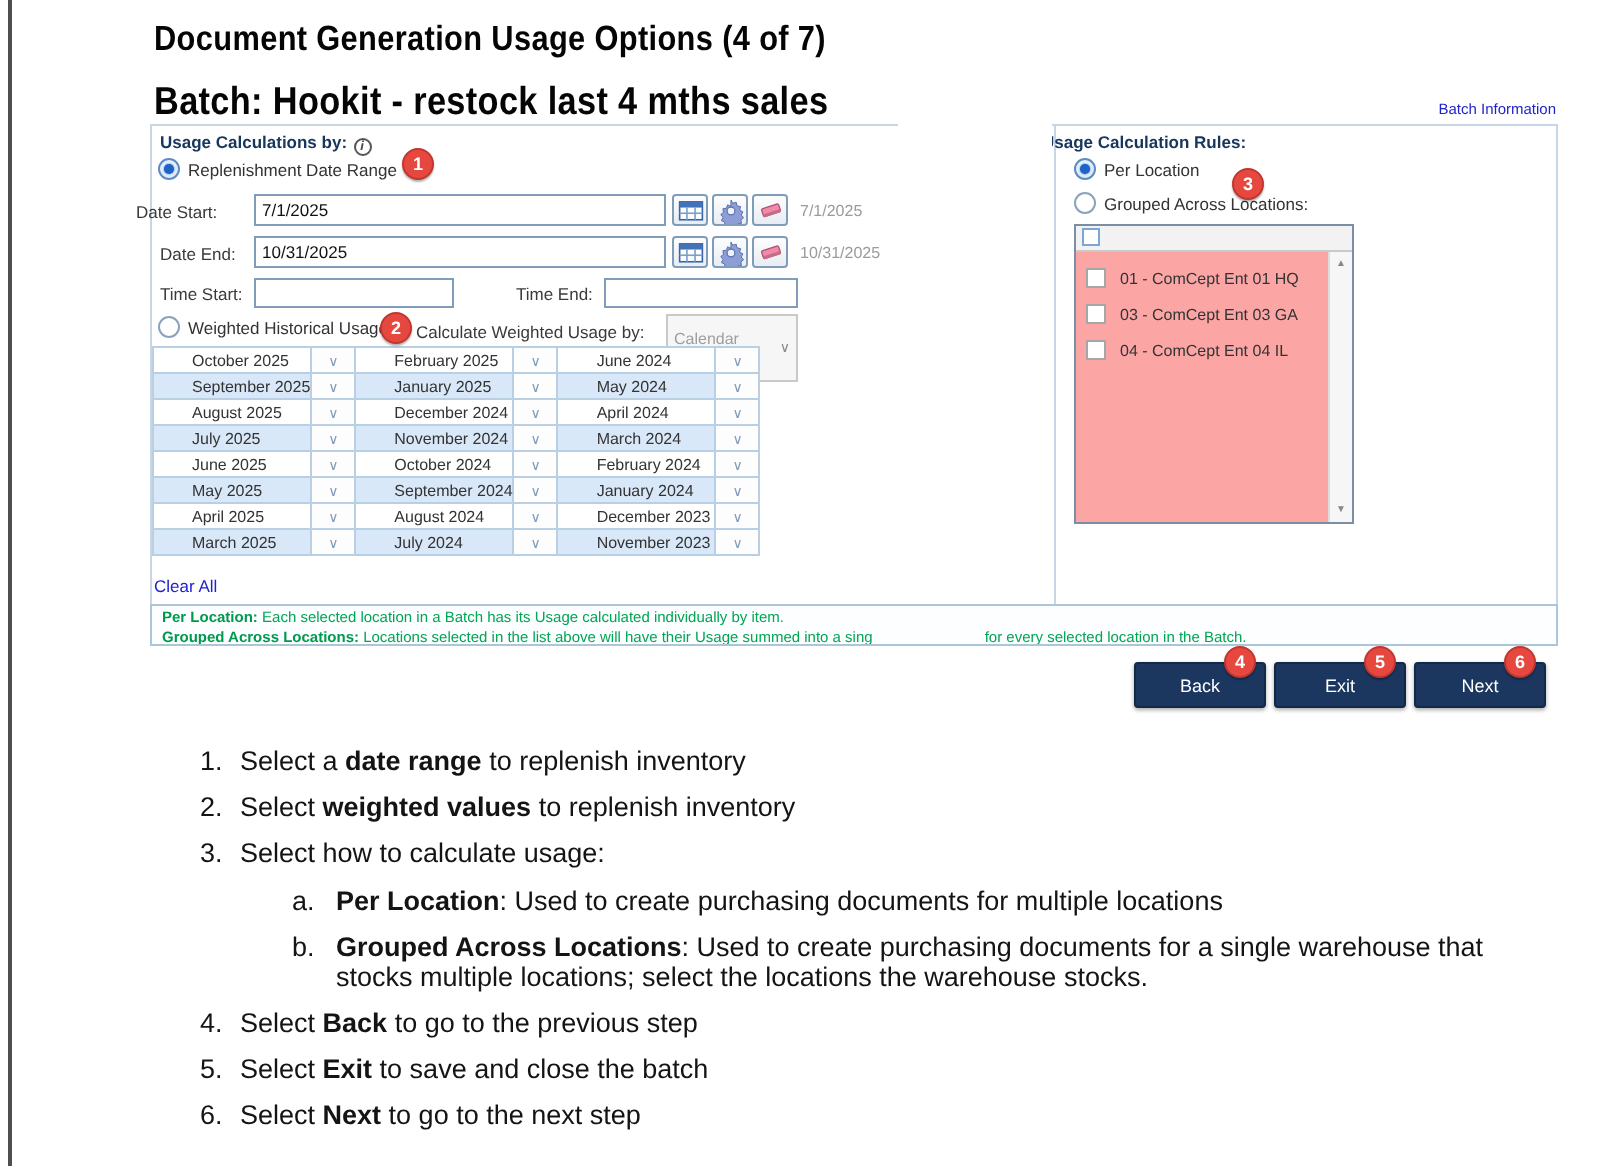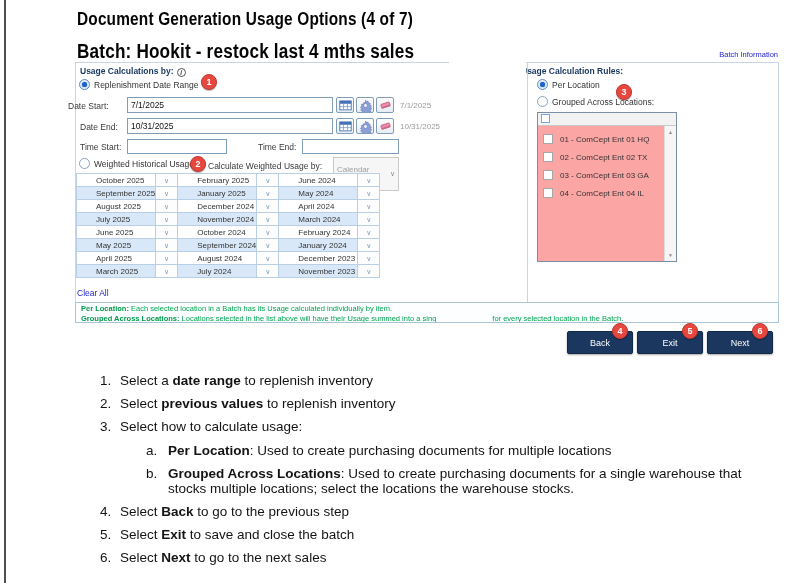--- a/index.html
+++ b/index.html
@@ -278,24 +278,20 @@
     <div class="lb-head">
       <span class="cb"></span>
     </div>
     <div class="lb-items">
       <div class="lb-item">
         <span class="cb"></span>
         <span>01 - ComCept Ent 01 HQ</span>
       </div>
       <div class="lb-item">
         <span class="cb"></span>
-        <span>02 - ComCept Ent 02 TX</span>
-      </div>
-      <div class="lb-item">
-        <span class="cb"></span>
         <span>03 - ComCept Ent 03 GA</span>
       </div>
       <div class="lb-item">
         <span class="cb"></span>
         <span>04 - ComCept Ent 04 IL</span>
       </div>
     </div>
     <div class="lb-scroll">
       <span class="sarrow up"></span>
       <span class="sarrow dn"></span>
@@ -315,21 +311,21 @@
   <div class="badge" style="left:612px; top:323px;">4</div>
   <div class="badge" style="left:682px; top:323px;">5</div>
   <div class="badge" style="left:752px; top:323px;">6</div>
 
   <div class="ins lvl1" style="top:373px;">
     <span class="m">1.</span>
     <span class="t"><span>Select a </span><b>date range</b><span> to replenish inventory</span></span>
   </div>
   <div class="ins lvl1" style="top:396px;">
     <span class="m">2.</span>
-    <span class="t"><span>Select </span><b>previous values</b><span> to replenish inventory</span></span>
+    <span class="t"><span>Select </span><b>weighted values</b><span> to replenish inventory</span></span>
   </div>
   <div class="ins lvl1" style="top:419px;">
     <span class="m">3.</span>
     <span class="t"><span>Select how to calculate usage:</span><b></b><span></span></span>
   </div>
   <div class="ins lvl2" style="top:443px;">
     <span class="m">a.</span>
     <span class="t"><span></span><b>Per Location</b><span>: Used to create purchasing documents for multiple locations</span></span>
   </div>
   <div class="ins lvl2" style="top:466px;">
@@ -339,15 +335,15 @@
   <div class="ins lvl1" style="top:504px;">
     <span class="m">4.</span>
     <span class="t"><span>Select </span><b>Back</b><span> to go to the previous step</span></span>
   </div>
   <div class="ins lvl1" style="top:527px;">
     <span class="m">5.</span>
     <span class="t"><span>Select </span><b>Exit</b><span> to save and close the batch</span></span>
   </div>
   <div class="ins lvl1" style="top:550px;">
     <span class="m">6.</span>
-    <span class="t"><span>Select </span><b>Next</b><span> to go to the next sales</span></span>
+    <span class="t"><span>Select </span><b>Next</b><span> to go to the next step</span></span>
   </div>
 </div>
 
 </body></html>

